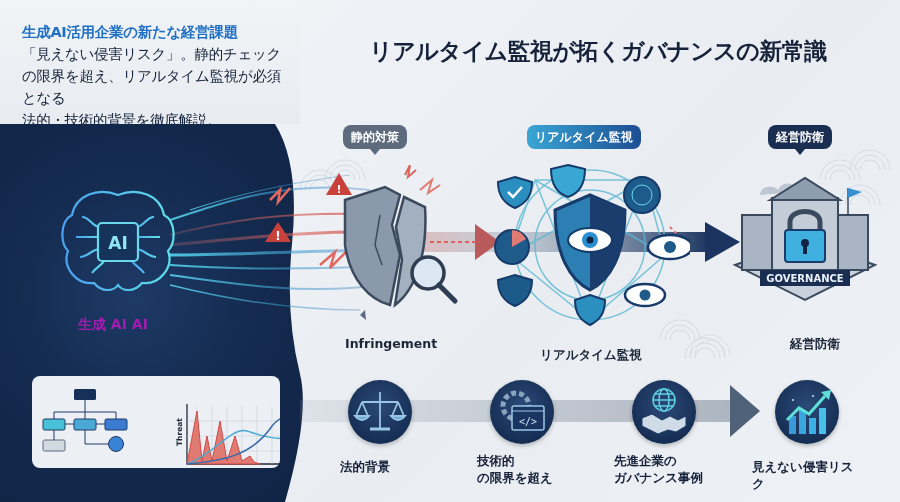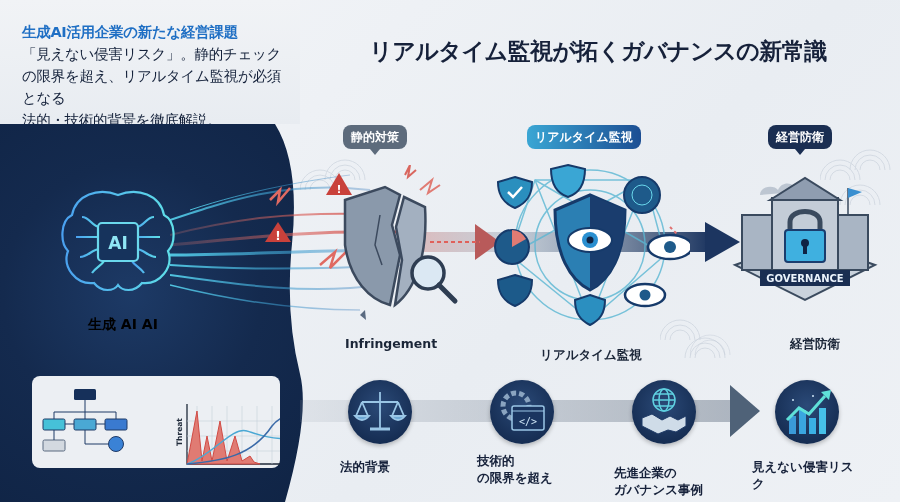--- a/index.html
+++ b/index.html
@@ -26,21 +26,21 @@
   .intro .hl { color:#1f6fc4; font-weight:bold; font-size:14.5px; line-height:21px; letter-spacing:-0.3px; }
   .intro .body { color:#14213a; font-weight:normal; font-size:14.5px; line-height:22px; letter-spacing:-0.3px; }
 
   .main-title {
     position:absolute; left:318px; top:34px; width:560px; text-align:center;
     font-weight:bold; font-size:23px; line-height:34px; color:#16213a; letter-spacing:-0.5px;
   }
 
   
   .brain { position:absolute; left:58px; top:187px; width:120px; height:110px; }
-  .ai-label { position:absolute; left:88px; top:316px; color:#000000; font-size:14px; font-weight:bold; }
+  .ai-label { position:absolute; left:78px; top:316px; color:#a21caf; font-size:14px; font-weight:bold; }
 
   
   .streams { position:absolute; left:170px; top:160px; width:260px; height:170px; }
 
   
   .tag {
     position:absolute; height:24px; padding:0 8px; border-radius:8px;
     color:#fff; font-size:12px; font-weight:bold; line-height:24px; text-align:center;
   }
   .tag::after {
@@ -309,21 +309,21 @@
     <g stroke="#5fd0e0" stroke-width="1.5" fill="none">
       <circle cx="32" cy="20" r="11"></circle>
       <ellipse cx="32" cy="20" rx="5" ry="11"></ellipse>
       <line x1="21" y1="20" x2="43" y2="20"></line>
       <line x1="23" y1="14" x2="41" y2="14"></line>
       <line x1="23" y1="26" x2="41" y2="26"></line>
     </g>
     <path d="M10 38 L20 34 L30 40 L38 36 L46 40 L54 36 L54 46 L44 52 L36 50 L26 54 L10 46 Z" fill="#cfdce8" stroke="#1f3a66" stroke-width="1"></path>
   </svg>
 </div>
-<div class="step-label" style="left:614px;top:464px;width:100px">
+<div class="step-label" style="left:614px;top:452px;width:100px">
   <div>先進企業の</div>
   <div>ガバナンス事例</div>
 </div>
 
 <div class="step-circle" style="left:775px;top:380px">
   <svg width="64" height="64" viewBox="0 0 64 64">
     <rect x="14" y="36" width="7" height="18" fill="#3a9ad8"></rect>
     <rect x="24" y="30" width="7" height="24" fill="#3aa6e0"></rect>
     <rect x="34" y="38" width="7" height="16" fill="#3ab0e4"></rect>
     <rect x="44" y="28" width="7" height="26" fill="#46c0e8"></rect>

